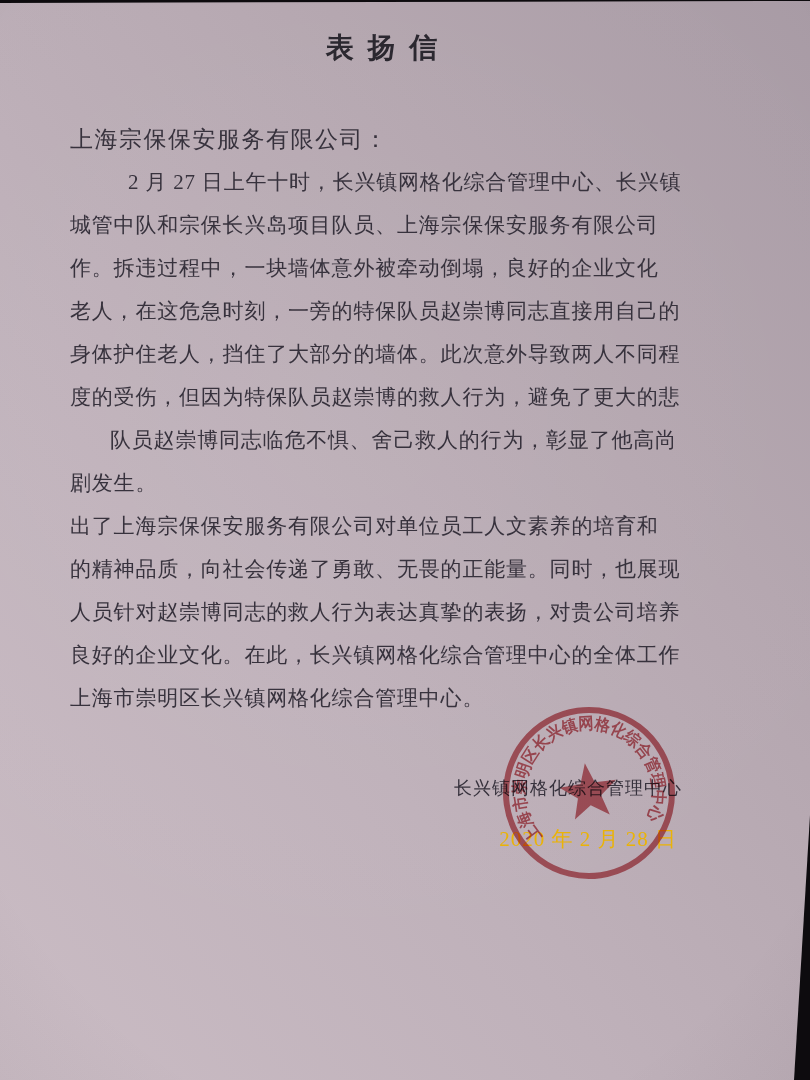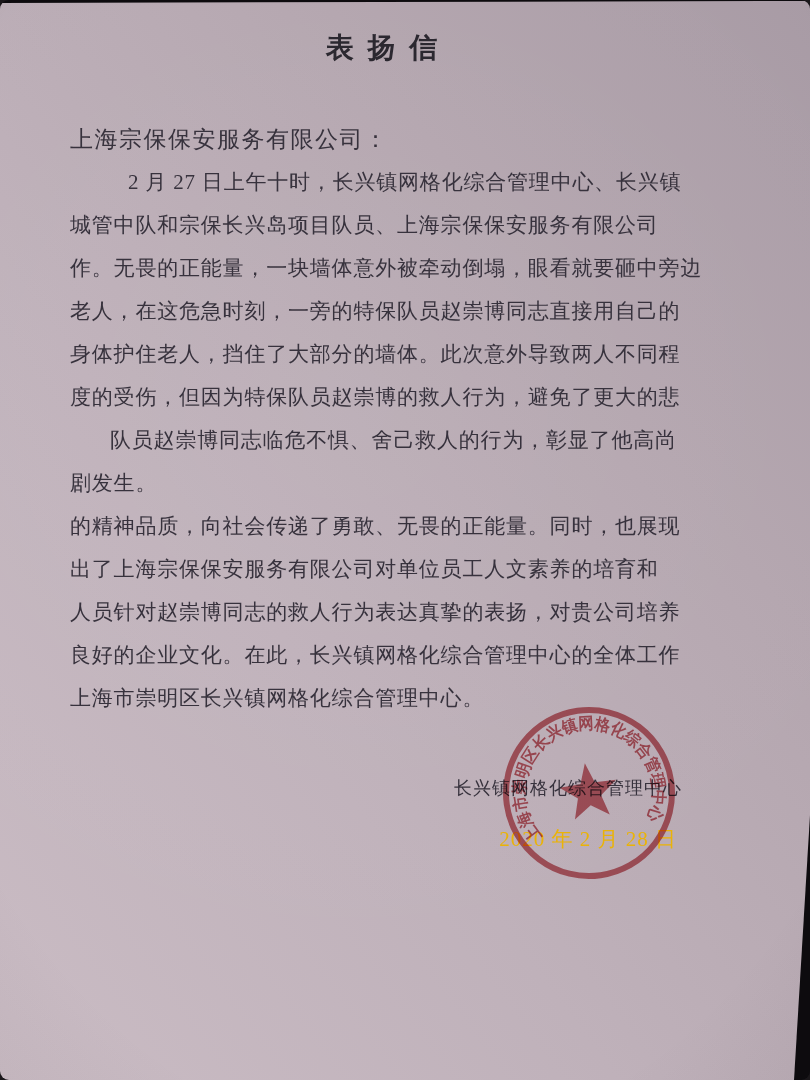--- a/index.html
+++ b/index.html
@@ -3,21 +3,20 @@
 <meta charset="utf-8">
 <style>
   html,body{margin:0;padding:0;background:#1a171a;}
   .photo{
     position:relative;
     width:810px;height:1080px;
     margin:0 auto;
     background:#0d0b0e;
     overflow:hidden;
     font-family:"Liberation Serif","DejaVu Serif",serif;
-    border-radius:9px;
   }
   
   .paper{
     position:absolute;inset:0;
     background:
       radial-gradient(130% 90% at 42% 38%, rgba(255,255,255,0.05), rgba(0,0,0,0) 60%),
       linear-gradient(to bottom left, #a89ba5 0%, #b4a6af 30%, #bfb1ba 62%, #cabcc4 100%);
     clip-path:polygon(0 3px, 810px 1px, 810px 815px, 794px 1080px, 0 1080px);
   }
   .paper::after{ 
@@ -66,28 +65,28 @@
 
 <div class="photo">
   <div class="paper"></div>
 
   <div class="letter-title">表 扬 信</div>
 
   <div class="content">
     <div class="line salutation">上海宗保保安服务有限公司：</div>
     <div class="line indent-a">2 月 27 日上午十时，长兴镇网格化综合管理中心、长兴镇</div>
     <div class="line">城管中队和宗保长兴岛项目队员、上海宗保保安服务有限公司</div>
-    <div class="line">作。无畏的正能量，一块墙体意外被牵动倒塌，眼看就要砸中旁边</div>
+    <div class="line">作。拆违过程中，一块墙体意外被牵动倒塌，良好的企业文化</div>
     <div class="line">老人，在这危急时刻，一旁的特保队员赵崇博同志直接用自己的</div>
     <div class="line">身体护住老人，挡住了大部分的墙体。此次意外导致两人不同程</div>
     <div class="line">度的受伤，但因为特保队员赵崇博的救人行为，避免了更大的悲</div>
     <div class="line indent-b">队员赵崇博同志临危不惧、舍己救人的行为，彰显了他高尚</div>
     <div class="line">剧发生。</div>
+    <div class="line">出了上海宗保保安服务有限公司对单位员工人文素养的培育和</div>
     <div class="line">的精神品质，向社会传递了勇敢、无畏的正能量。同时，也展现</div>
-    <div class="line">出了上海宗保保安服务有限公司对单位员工人文素养的培育和</div>
     <div class="line">人员针对赵崇博同志的救人行为表达真挚的表扬，对贵公司培养</div>
     <div class="line">良好的企业文化。在此，长兴镇网格化综合管理中心的全体工作</div>
     <div class="line">上海市崇明区长兴镇网格化综合管理中心。</div>
   </div>
 
   <div class="signature-line">长兴镇网格化综合管理中心</div>
   <div class="date-line">2020 年 2 月 28 日</div>
 
   <svg class="seal" viewBox="0 0 184 184" xmlns="http://www.w3.org/2000/svg">
     <circle cx="92" cy="92" r="83" fill="none" stroke="#c2454f" stroke-width="6" stroke-opacity="0.85"></circle>

